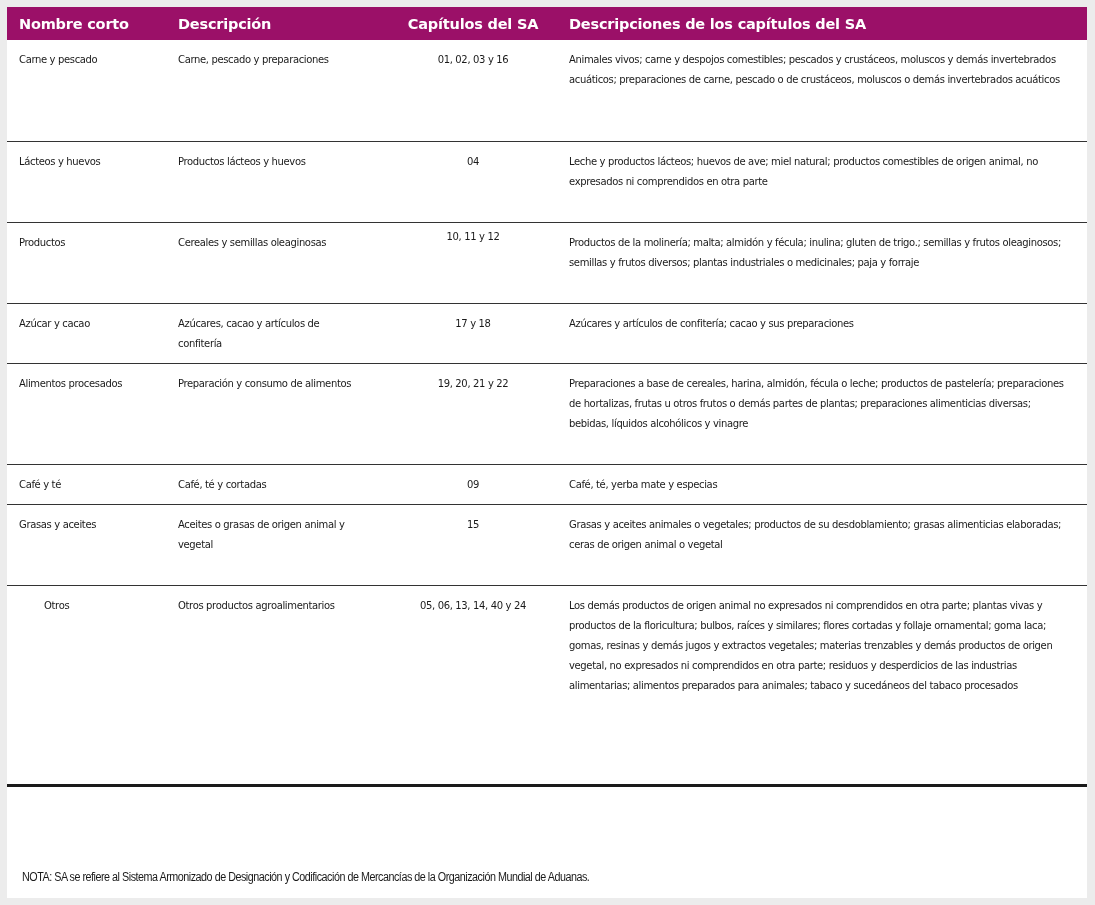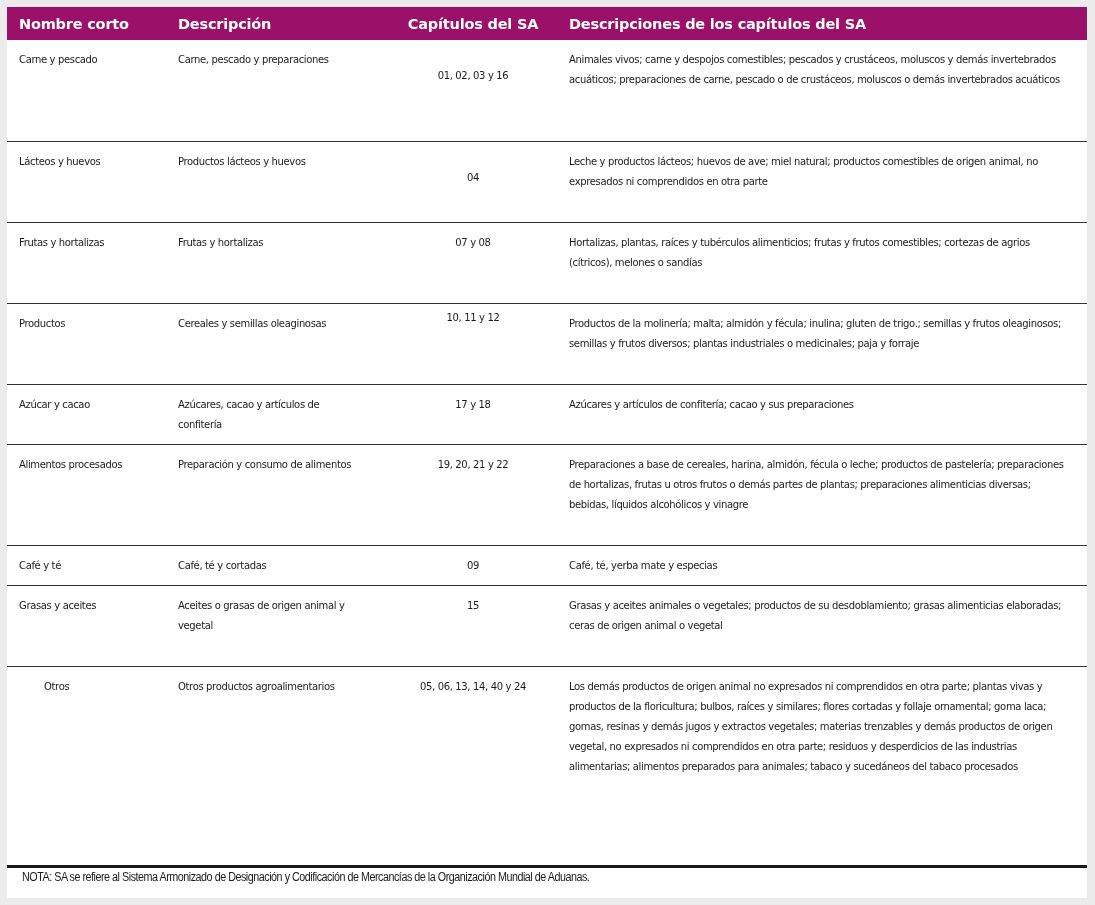--- a/index.html
+++ b/index.html
@@ -30,34 +30,28 @@
         <th>Nombre corto</th>
         <th>Descripción</th>
         <th class="c3">Capítulos del SA</th>
         <th>Descripciones de los capítulos del SA</th>
       </tr>
     </thead>
     <tbody id="tbody">
         <tr style="height: 101px;">
           <td style="padding-right: 30px;">Carne y pescado</td>
           <td style="padding-right: 30px;">Carne, pescado y preparaciones</td>
-          <td class="c3" style="padding: 26px 18px 0px;">01, 02, 03 y 16</td>
+          <td class="c3" style="padding: 10px 18px 0px;">01, 02, 03 y 16</td>
           <td style="padding-right: 20px;">Animales vivos; carne y despojos comestibles; pescados y crustáceos, moluscos y demás invertebrados acuáticos; preparaciones de carne, pescado o de crustáceos, moluscos o demás invertebrados acuáticos</td>
         </tr>
         <tr style="height: 81px;">
           <td style="padding-right: 30px;">Lácteos y huevos</td>
           <td style="padding-right: 30px;">Productos lácteos y huevos</td>
-          <td class="c3" style="padding: 26px 18px 0px;">04</td>
+          <td class="c3" style="padding: 10px 18px 0px;">04</td>
           <td style="padding-right: 20px;">Leche y productos lácteos; huevos de ave; miel natural; productos comestibles de origen animal, no expresados ni comprendidos en otra parte</td>
-        </tr>
-        <tr style="height: 81px;">
-          <td style="padding-right: 30px;">Frutas y hortalizas</td>
-          <td style="padding-right: 30px;">Frutas y hortalizas</td>
-          <td class="c3" style="padding: 10px 18px 0px;">07 y 08</td>
-          <td style="padding-right: 20px;">Hortalizas, plantas, raíces y tubérculos alimenticios; frutas y frutos comestibles; cortezas de agrios (cítricos), melones o sandías</td>
         </tr>
         <tr style="height: 81px;">
           <td style="padding-right: 30px;">Productos</td>
           <td style="padding-right: 30px;">Cereales y semillas oleaginosas</td>
           <td class="c3" style="padding: 4px 18px 0px;">10, 11 y 12</td>
           <td style="padding-right: 20px;">Productos de la molinería; malta; almidón y fécula; inulina; gluten de trigo.; semillas y frutos oleaginosos; semillas y frutos diversos; plantas industriales o medicinales; paja y forraje</td>
         </tr>
         <tr style="height: 60px;">
           <td style="padding-right: 30px;">Azúcar y cacao</td>
           <td style="padding-right: 30px;">Azúcares, cacao y artículos de confitería</td>

